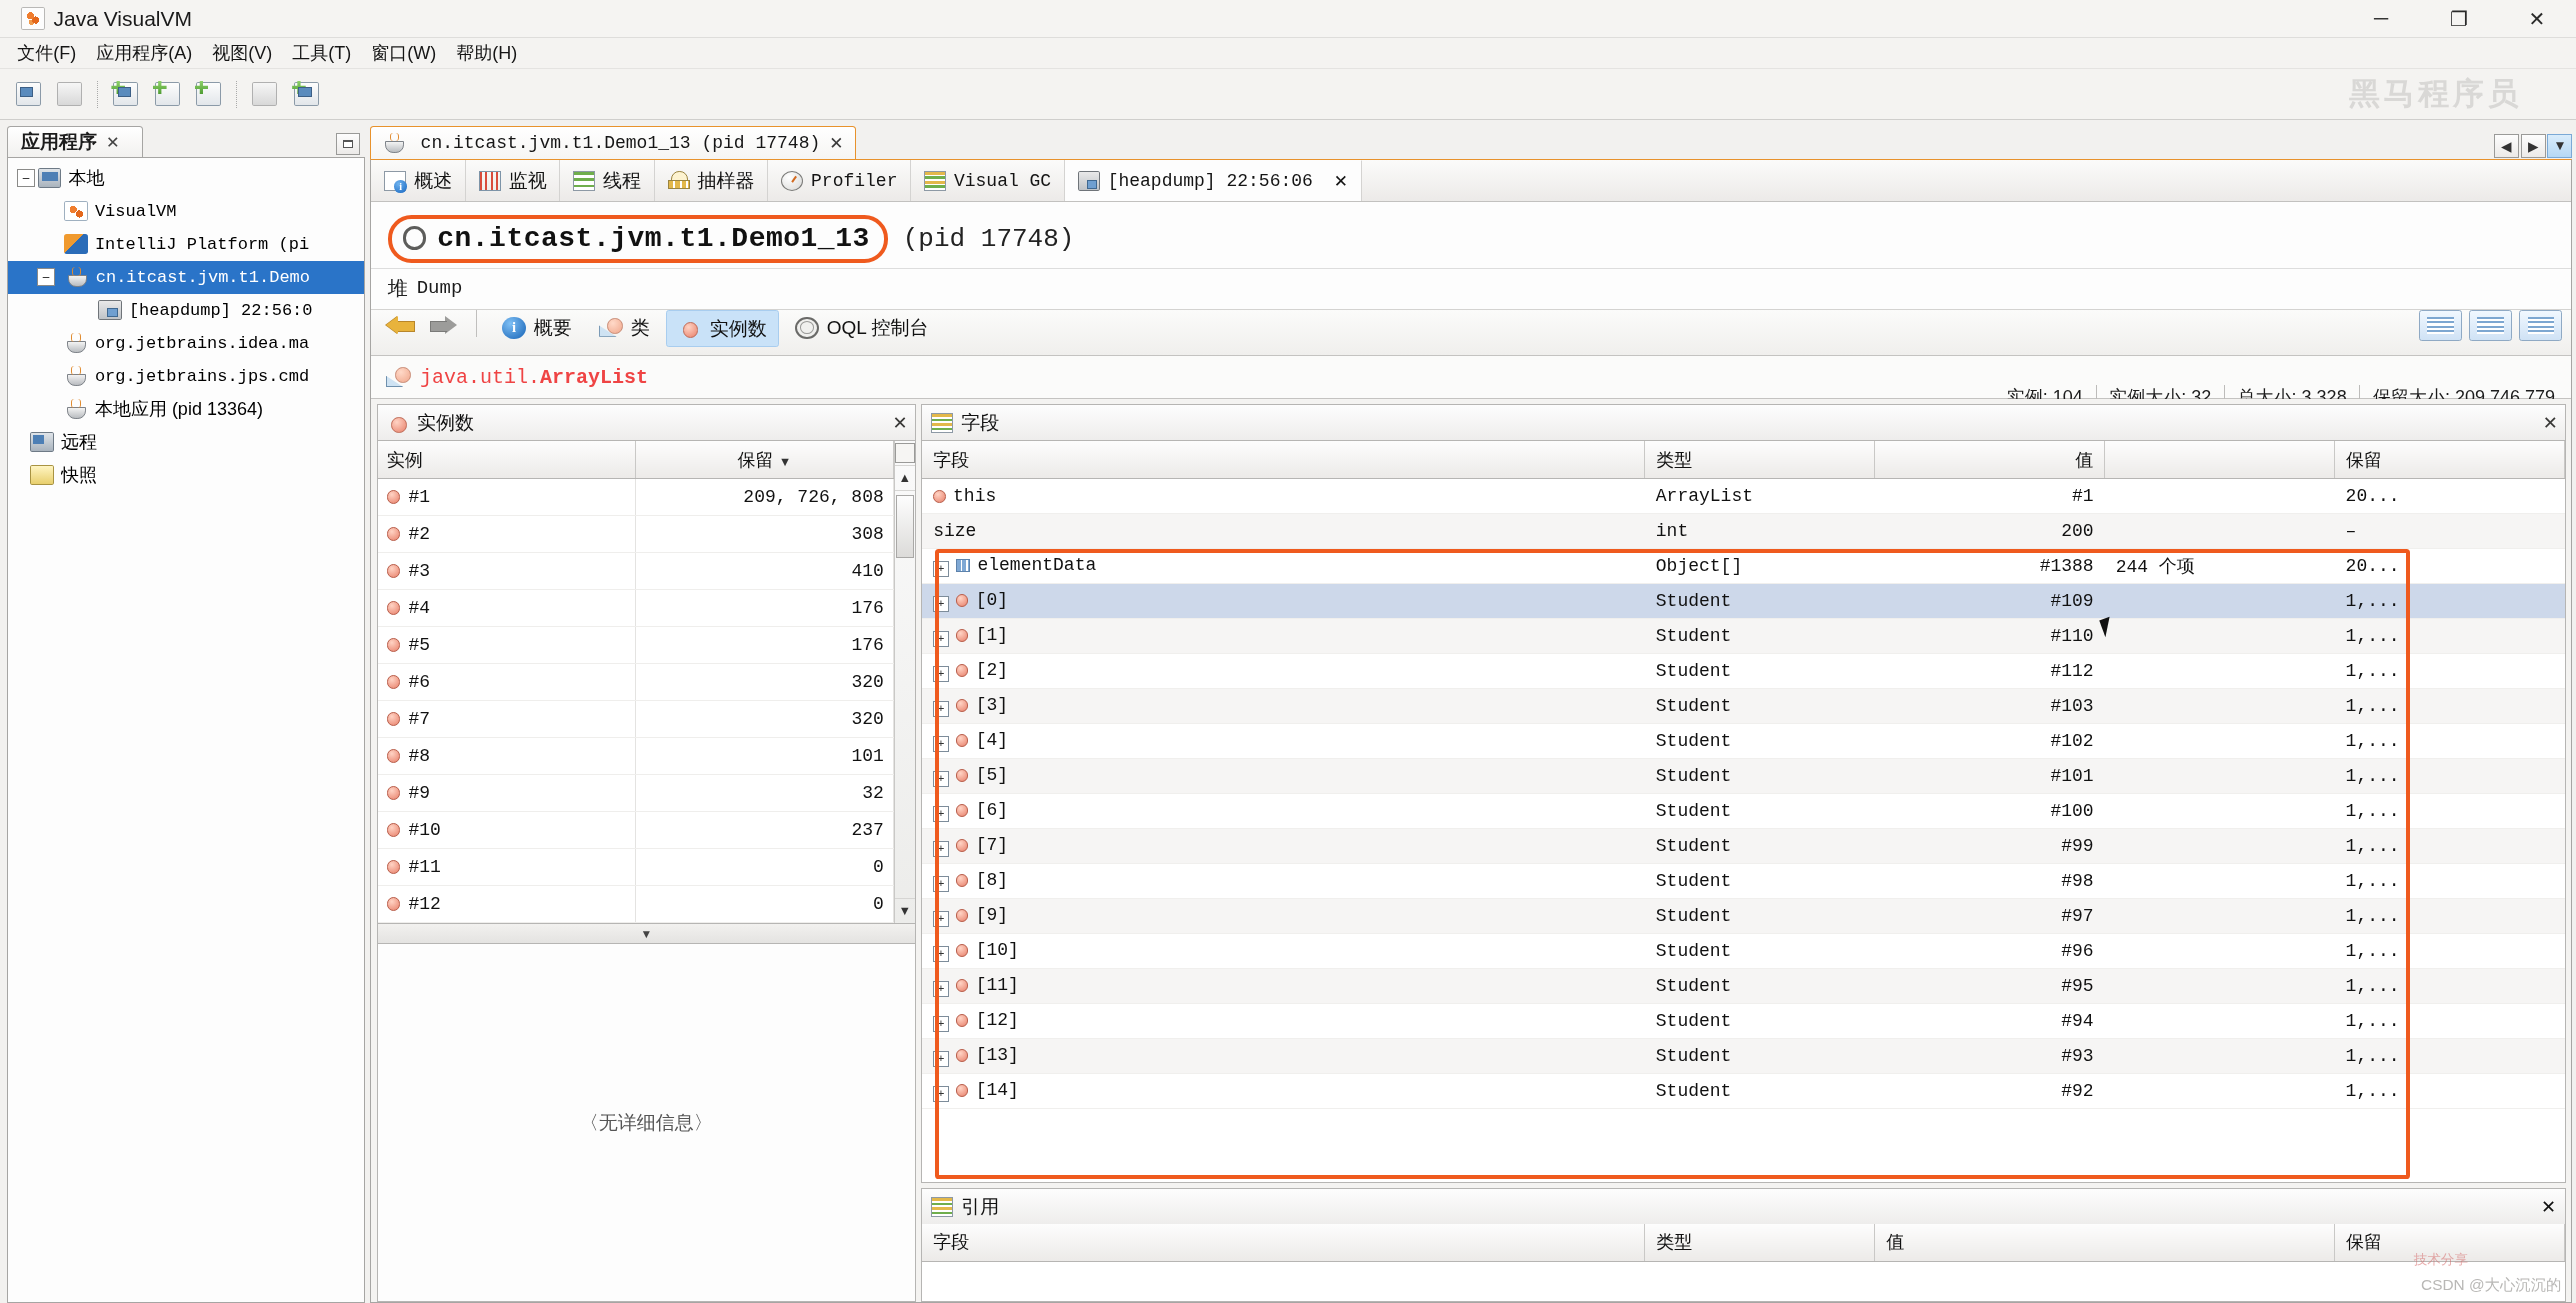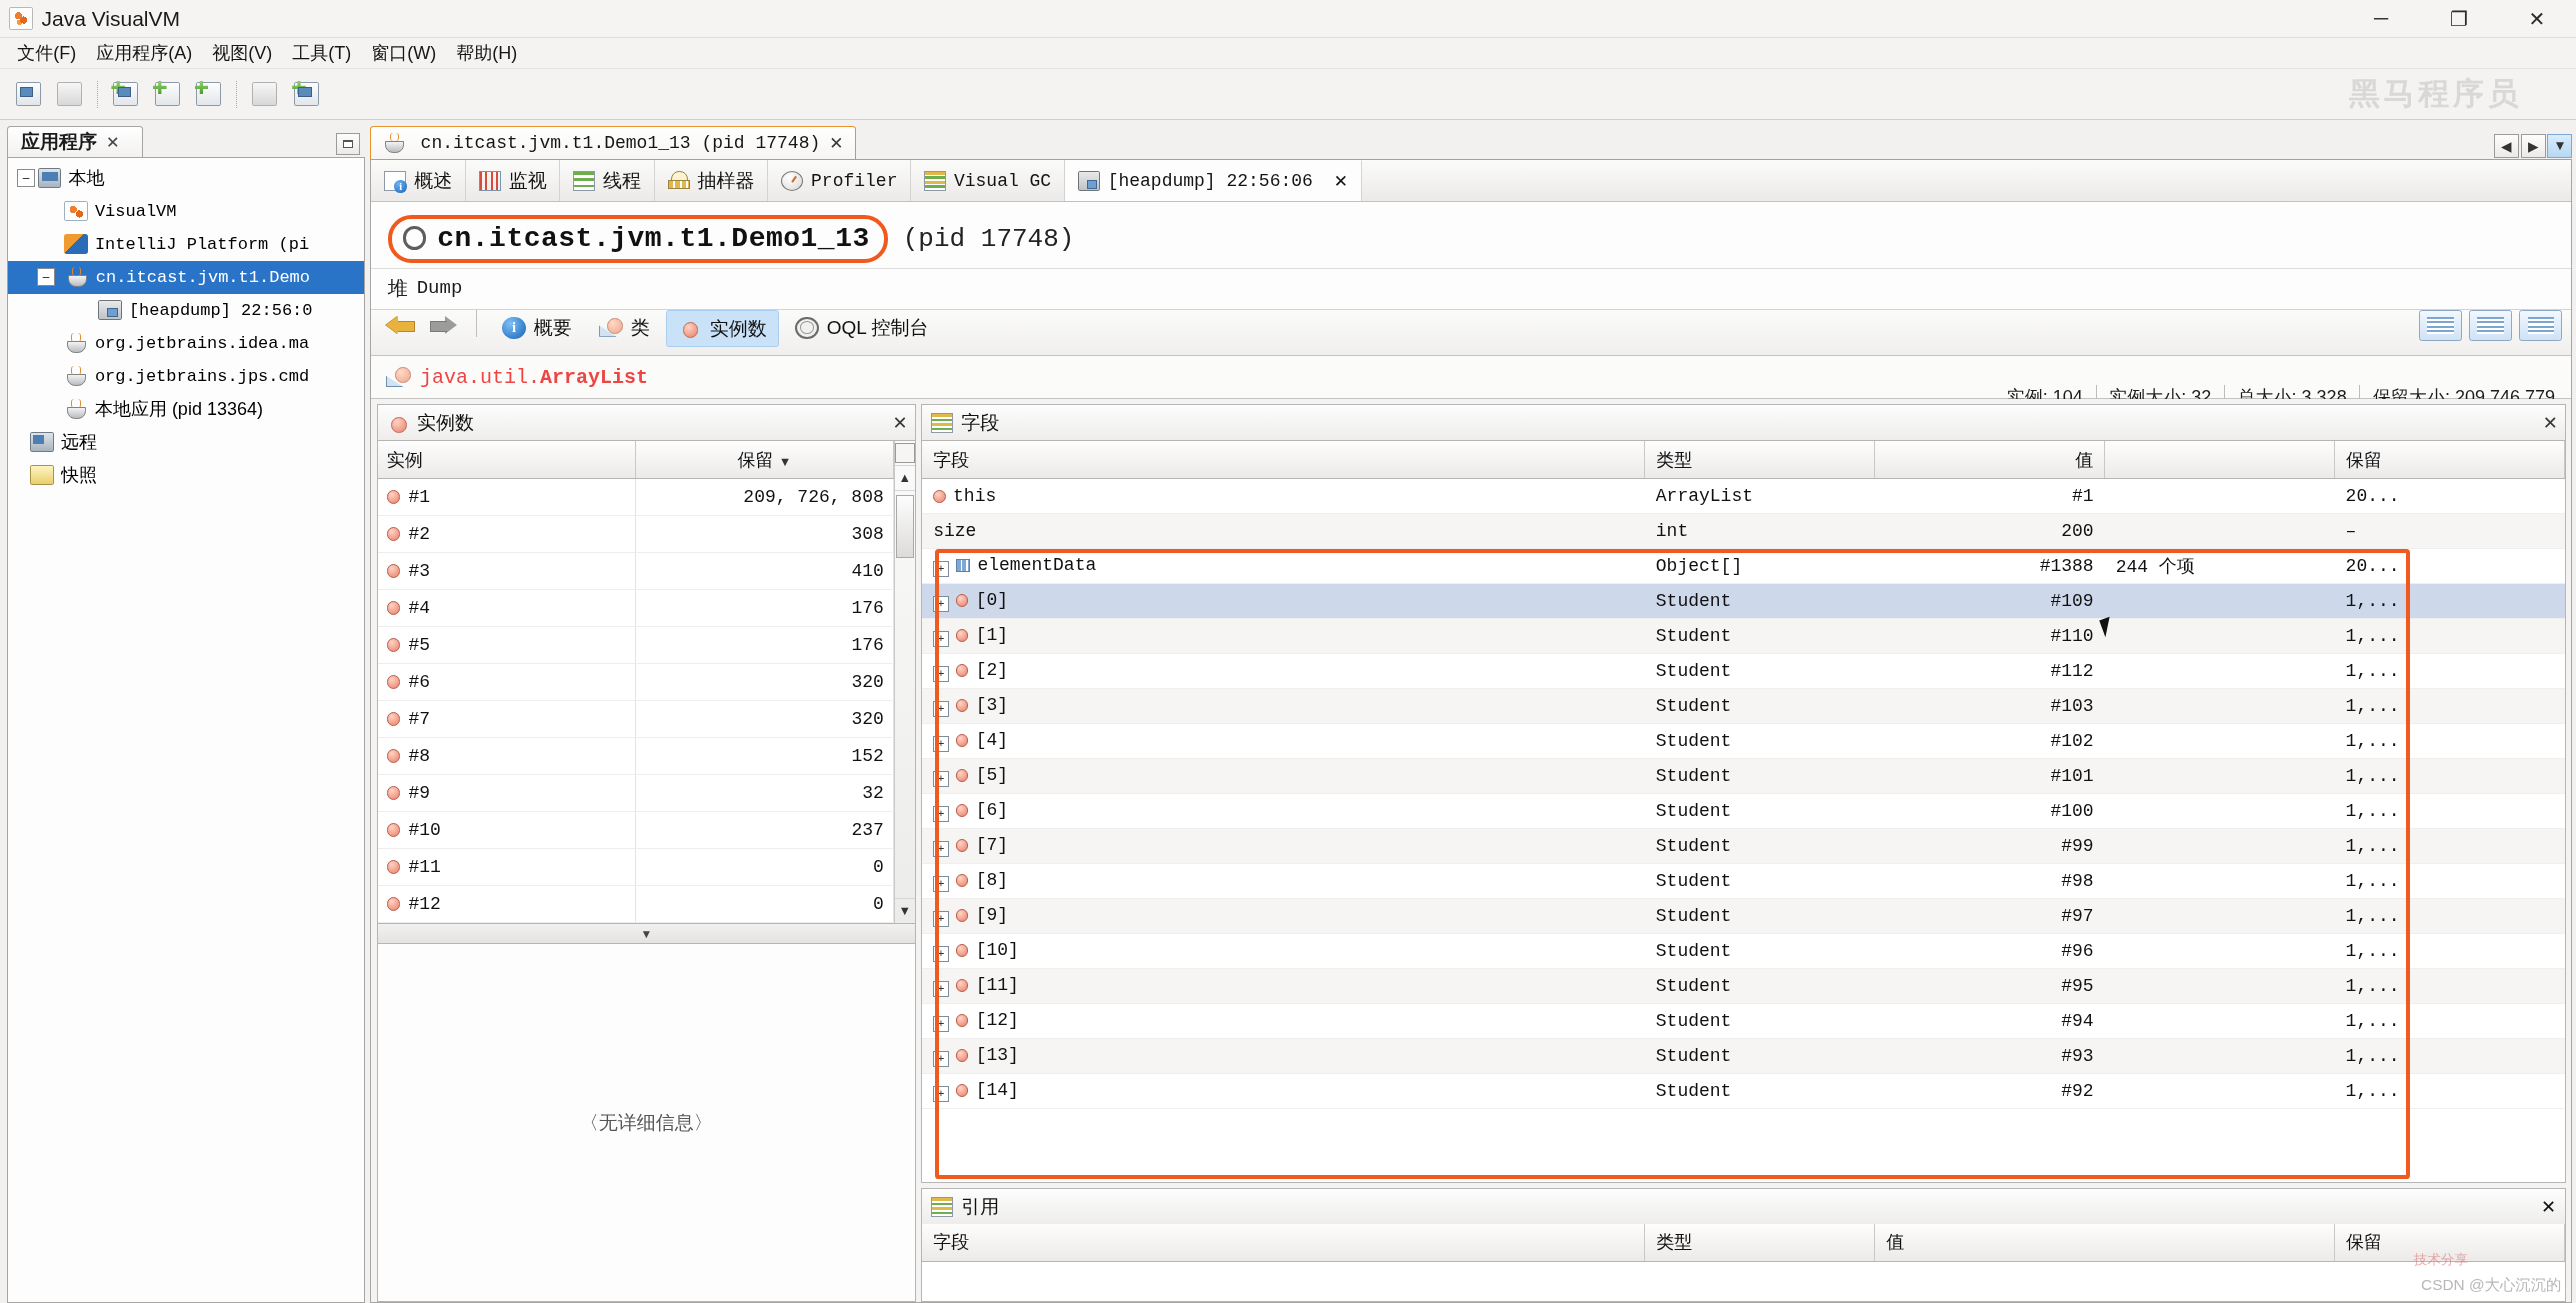--- a/index.html
+++ b/index.html
@@ -16,21 +16,21 @@
     background: #f2f1ef;
     display: flex; flex-direction: column;
   }
 
   
   .titlebar {
     height: 38px;
     background: #f5f4f2;
     border-bottom: 0.9px solid #dedddb;
     display: flex; align-items: center;
-    padding-left: 9px;
+    padding-left: 21px;
     flex: 0 0 auto;
   }
   .titlebar .app-icon {
     width: 23.5px; height: 23.5px;
     border: 0.9px solid #b9b8b6;
     background: #fdfdfd;
     margin-right: 9px;
     position: relative;
     border-radius: 1.8px;
   }
@@ -864,21 +864,21 @@
                       <tr>
                           <td><span class="dot"></span><span>#6</span></td>
                           <td class="num">320</td>
                         </tr>
                       <tr>
                           <td><span class="dot"></span><span>#7</span></td>
                           <td class="num">320</td>
                         </tr>
                       <tr>
                           <td><span class="dot"></span><span>#8</span></td>
-                          <td class="num">152</td>
+                          <td class="num">101</td>
                         </tr>
                       <tr>
                           <td><span class="dot"></span><span>#9</span></td>
                           <td class="num">32</td>
                         </tr>
                       <tr>
                           <td><span class="dot"></span><span>#10</span></td>
                           <td class="num">237</td>
                         </tr>
                       <tr>

